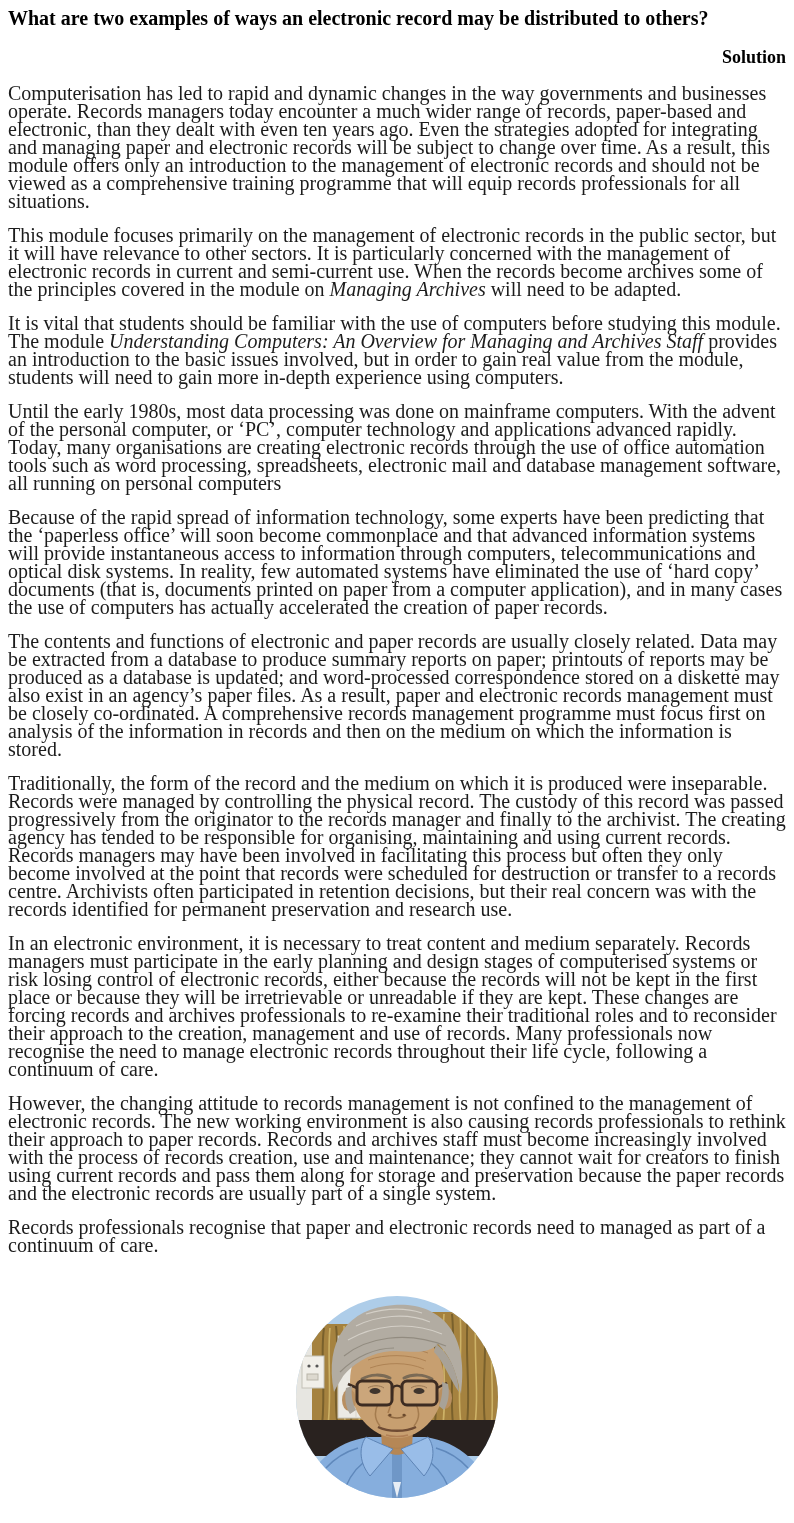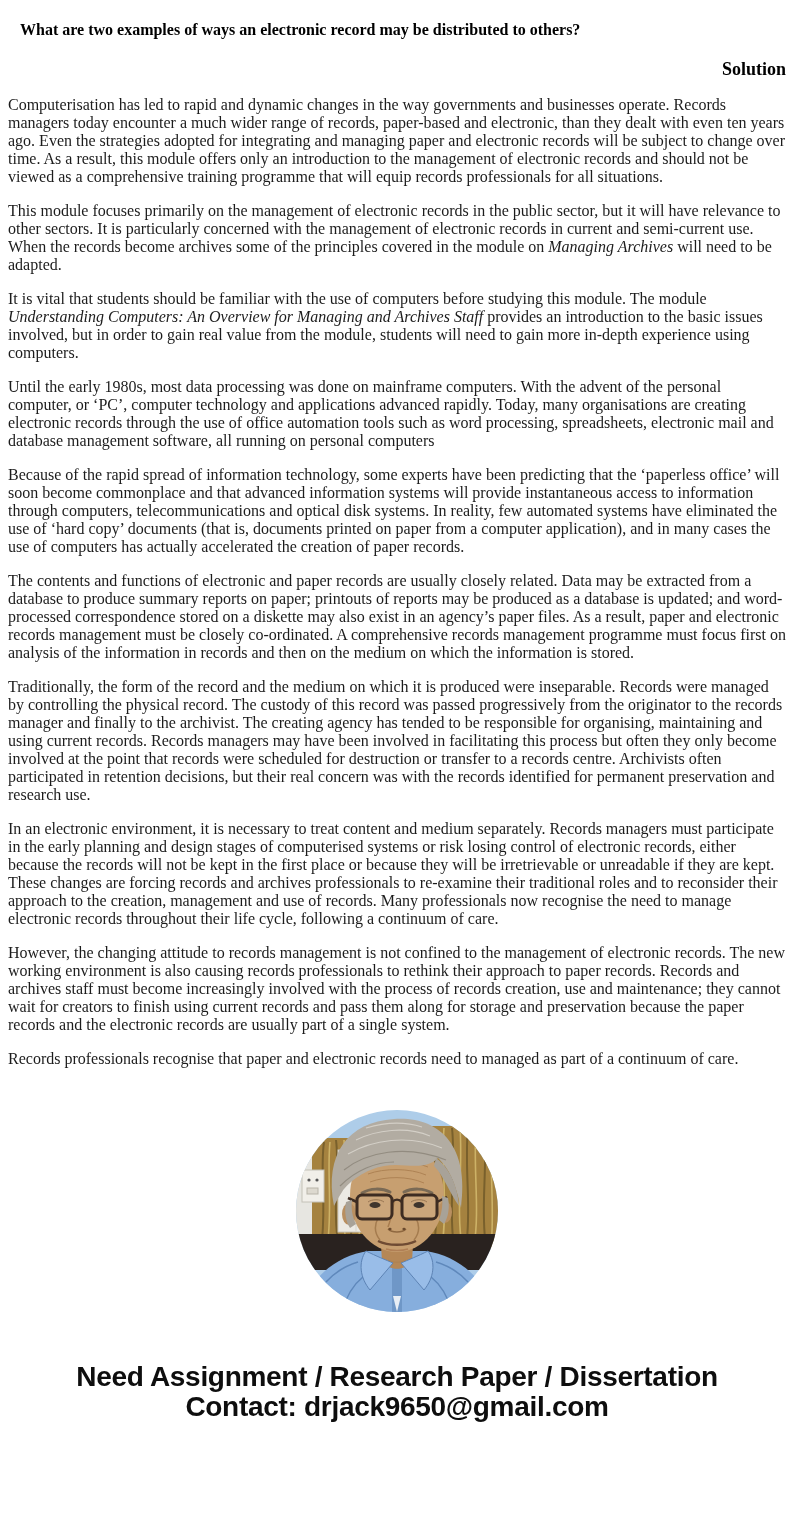--- a/index.html
+++ b/index.html
@@ -7,29 +7,29 @@
     position:relative;
     width:794px;height:1523px;
     box-sizing:border-box;
     padding:9px 8px 0 8px;
     background:#ffffff;
     overflow:hidden;
     color:#1c1c1c;
     font-family:"Liberation Serif","DejaVu Serif",serif;
   }
   .question{
-    font-size:16px;line-height:18px;font-weight:bold;
-    margin:12px;color:#000000;font-family:Liberation Serif, serif;
+    font-size:20px;line-height:18px;font-weight:bold;
+    margin:0;color:#000000;font-family:Liberation Serif, serif;
   }
   .solution{
     font-size:18px;line-height:22px;font-weight:bold;
     margin:19px 0 16px 0;color:#000000;text-align:right;
   }
   .body-text p{
-    font-size:16px;line-height:18px;
+    font-size:20px;line-height:18px;
     margin:16px 0;
     text-align:left;
   }
   .body-text em{font-style:italic;}
   .photo-wrap{
     margin:42px 0 0 0;
     display:flex;justify-content:center;
   }
   .footer{
     margin-top:50px;

